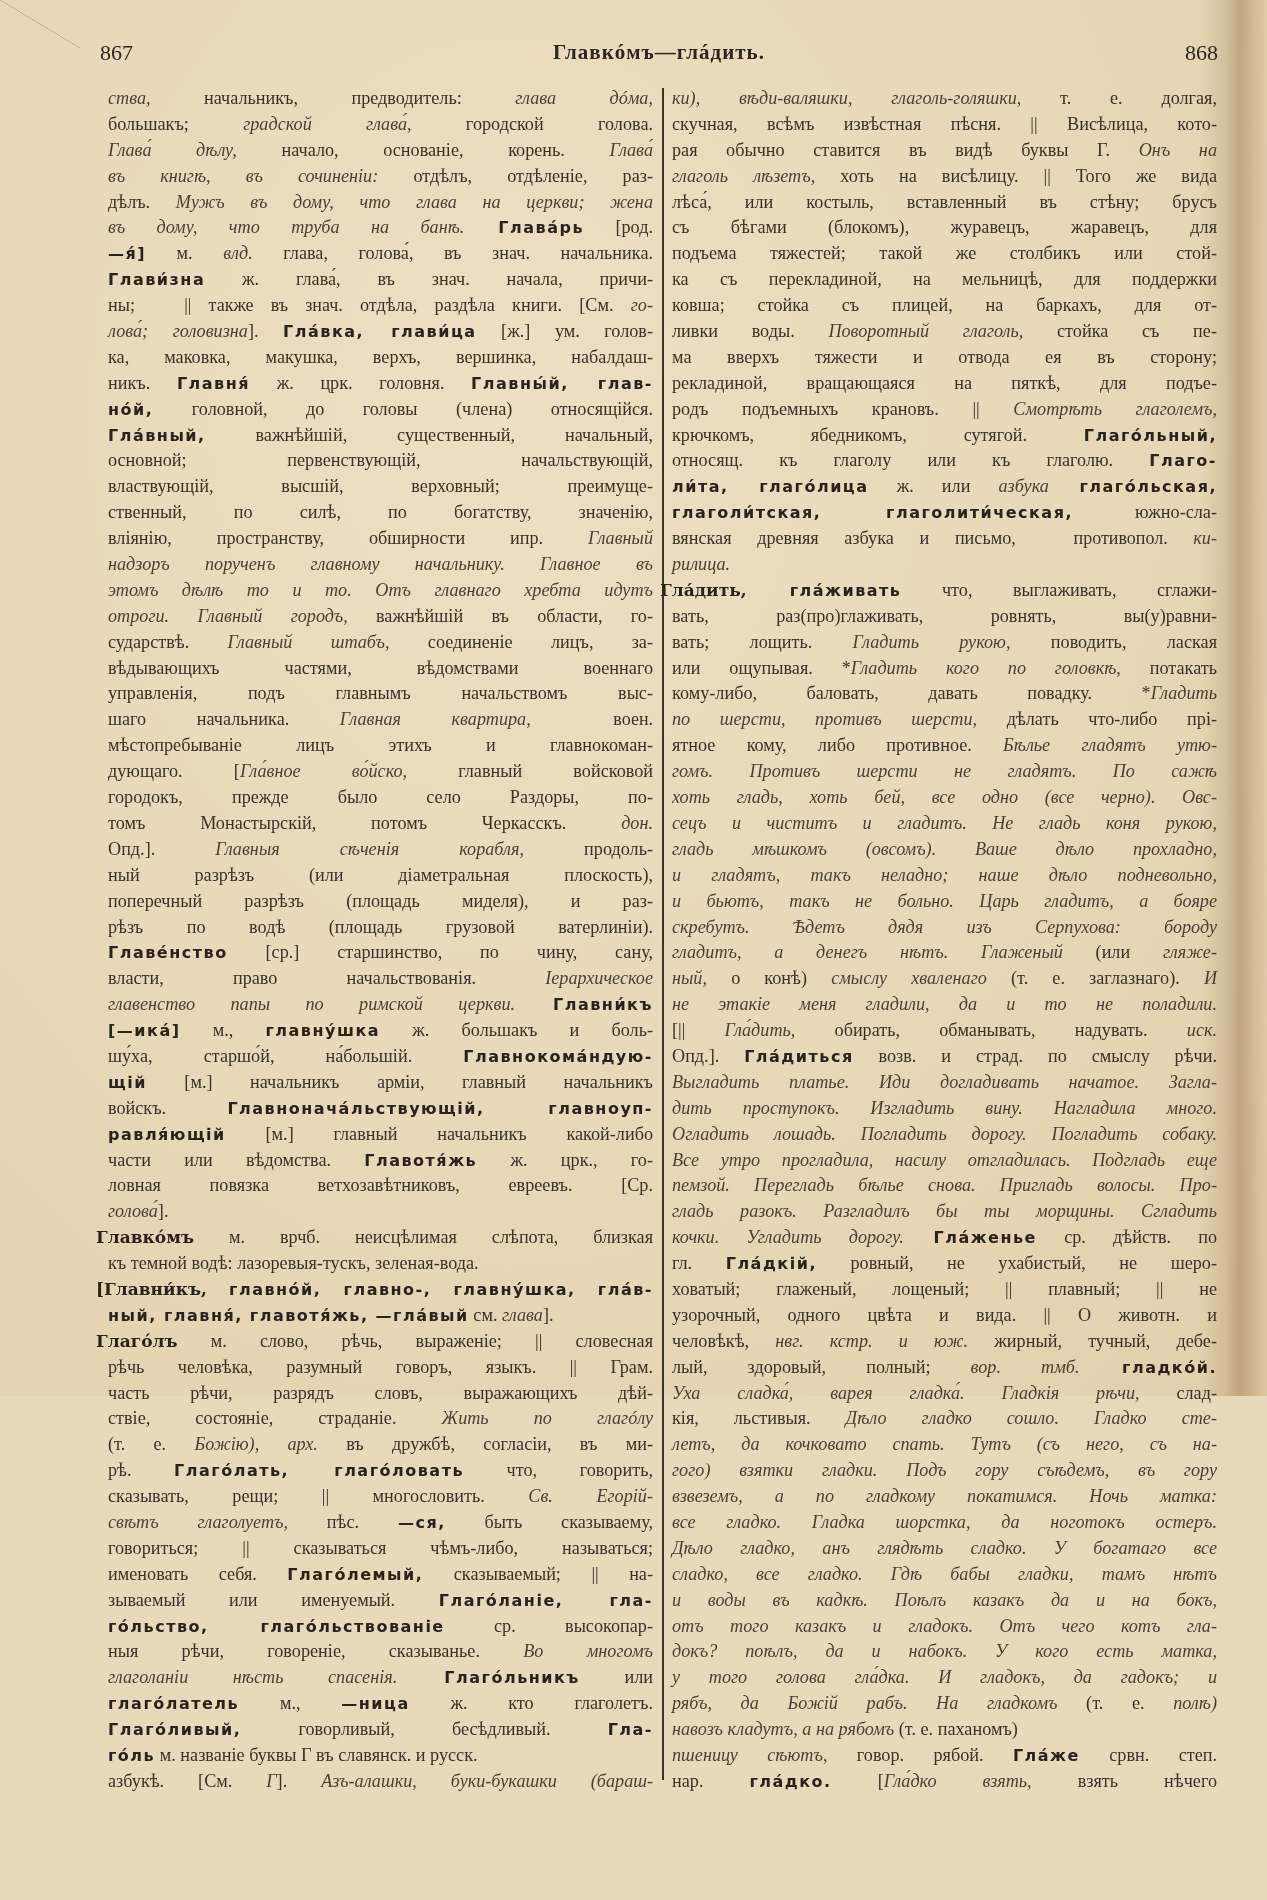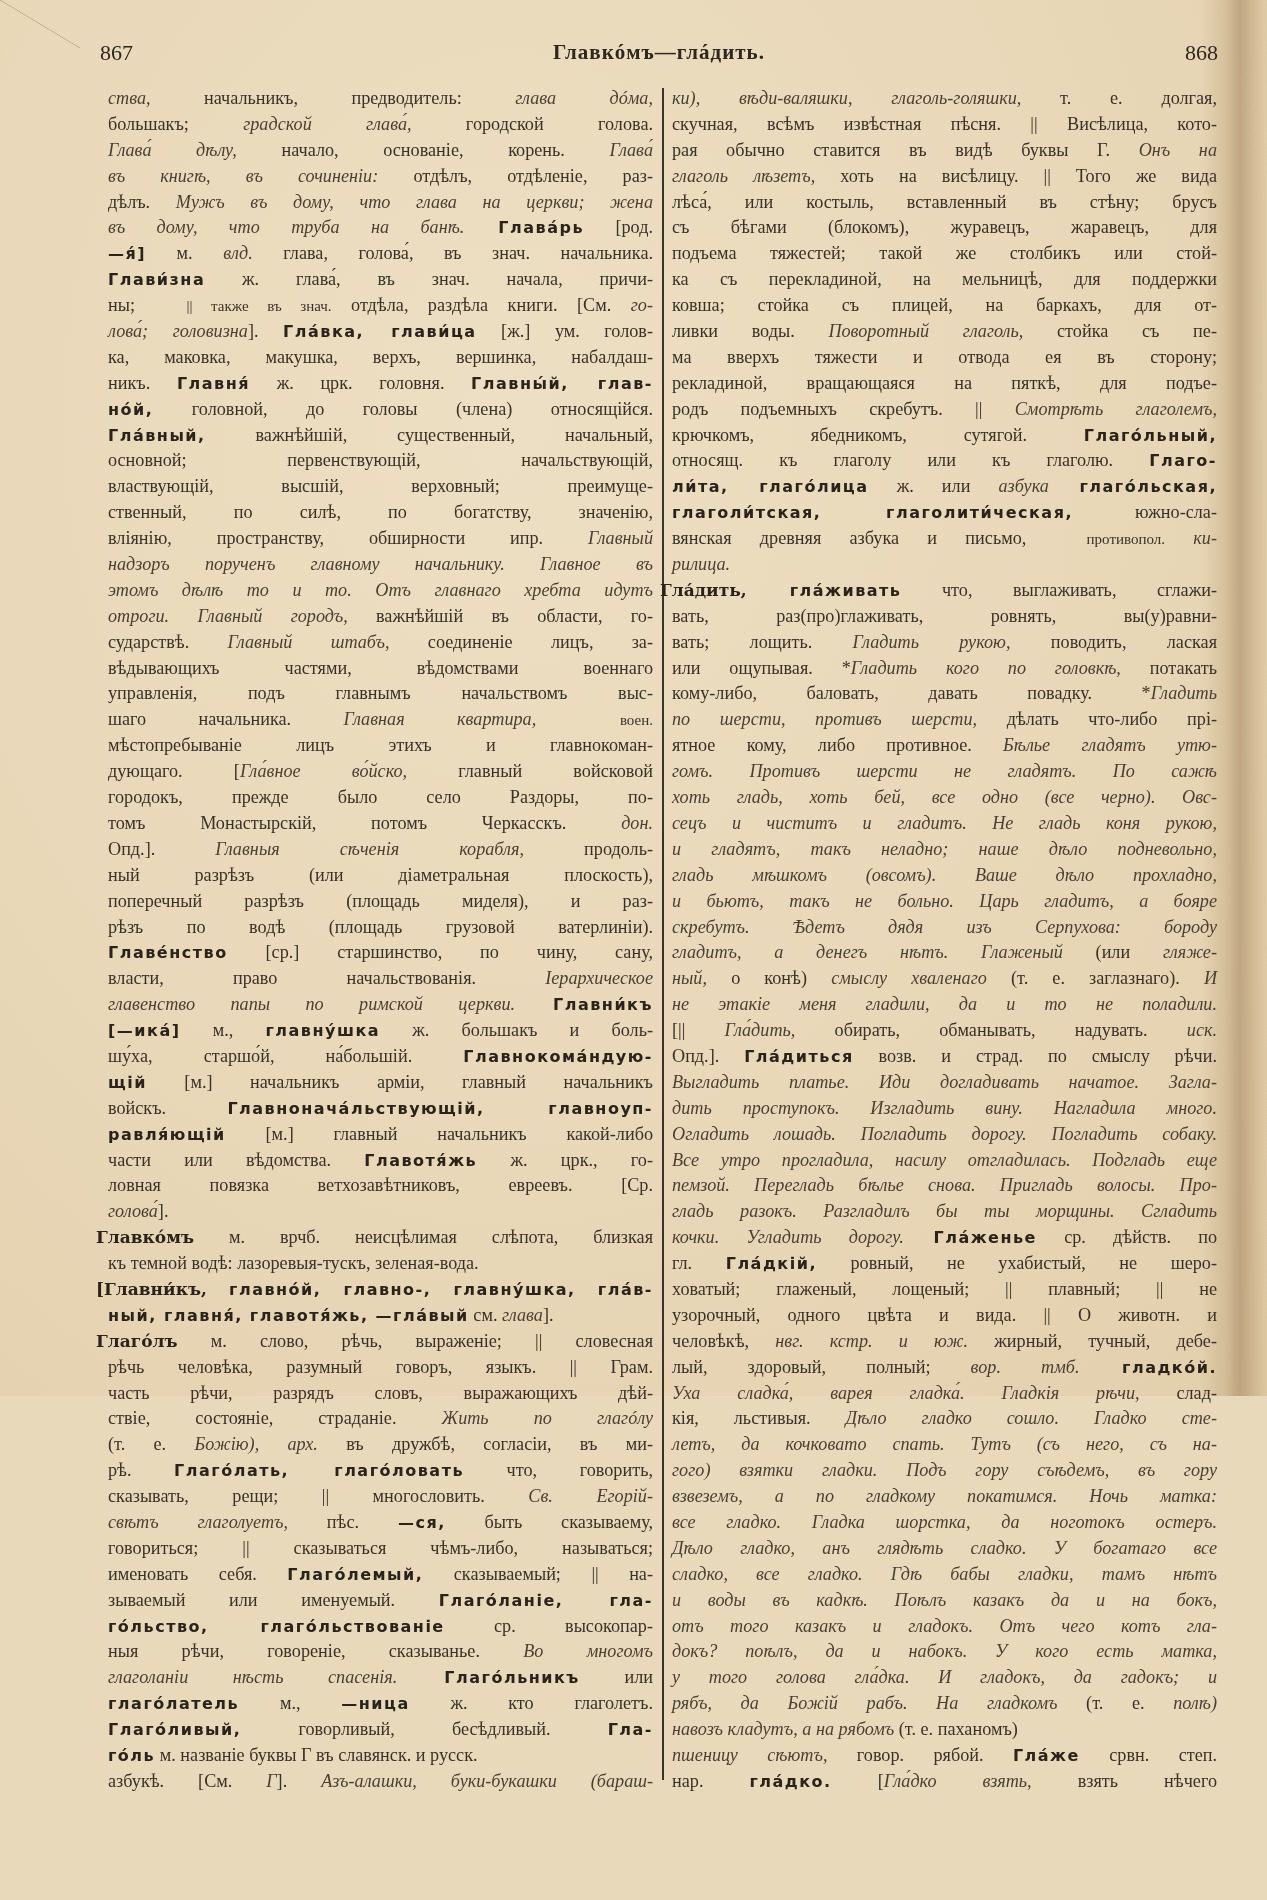--- a/index.html
+++ b/index.html
@@ -40,21 +40,21 @@
   }
   .line {
     display: block; white-space: nowrap; text-align: justify; text-align-last: justify;
     height: 25.9px; overflow: visible;
   }
   .line.last { text-align-last: left; }
   .line.hang { margin-left: -12px; }
   .seg-b { font-family: "DejaVu Sans", sans-serif; font-weight: bold; font-size: 16px; letter-spacing: 1.5px; color: #2a231c; }
   .seg-i { font-style: italic; color: #4a3f33; }
   .seg-h { font-family: "DejaVu Serif", serif; font-weight: bold; font-size: 17px; color: #2a231c; }
-  .seg-s { font-size: 15px; margin-left: 32px; }
+  .seg-s { font-size: 18px; margin-left: 32px; }
   .seg-n { }
 </style>
 </head>
 <body>
 
 <div class="page">
   <div class="corner-line"></div>
 
   <div class="header">
     <span class="pl">867</span>
@@ -137,39 +137,39 @@
       <span class="line"><span class="seg-n">рая обычно ставится въ видѣ буквы Г. </span><span class="seg-i">Онъ на</span></span>
       <span class="line"><span class="seg-i">глаголь лѣзетъ,</span><span class="seg-n"> хоть на висѣлицу. || Того же вида</span></span>
       <span class="line"><span class="seg-n">лѣса́, или костыль, вставленный въ стѣну; брусъ</span></span>
       <span class="line"><span class="seg-n">съ бѣгами (блокомъ), журавецъ, жаравецъ, для</span></span>
       <span class="line"><span class="seg-n">подъема тяжестей; такой же столбикъ или стой-</span></span>
       <span class="line"><span class="seg-n">ка съ перекладиной, на мельницѣ, для поддержки</span></span>
       <span class="line"><span class="seg-n">ковша; стойка съ плицей, на баркахъ, для от-</span></span>
       <span class="line"><span class="seg-n">ливки воды. </span><span class="seg-i">Поворотный глаголь,</span><span class="seg-n"> стойка съ пе-</span></span>
       <span class="line"><span class="seg-n">ма вверхъ тяжести и отвода ея въ сторону;</span></span>
       <span class="line"><span class="seg-n">рекладиной, вращающаяся на пяткѣ, для подъе-</span></span>
-      <span class="line"><span class="seg-n">родъ подъемныхъ скребутъ. || </span><span class="seg-i">Смотрѣть глаголемъ,</span></span>
+      <span class="line"><span class="seg-n">родъ подъемныхъ крановъ. || </span><span class="seg-i">Смотрѣть глаголемъ,</span></span>
       <span class="line"><span class="seg-n">крючкомъ, ябедникомъ, сутягой. </span><span class="seg-b">Глагóльный,</span></span>
       <span class="line"><span class="seg-n">относящ. къ глаголу или къ глаголю. </span><span class="seg-b">Глаго-</span></span>
       <span class="line"><span class="seg-b">ли́та, глагóлица</span><span class="seg-n"> ж. или </span><span class="seg-i">азбука</span><span class="seg-b"> глагóльская,</span></span>
       <span class="line"><span class="seg-b">глаголи́тская, глаголити́ческая,</span><span class="seg-n"> южно-сла-</span></span>
       <span class="line"><span class="seg-n">вянская древняя азбука и письмо, </span><span class="seg-s">противопол.</span><span class="seg-i"> ки-</span></span>
       <span class="line last"><span class="seg-i">рилица.</span></span>
       <span class="line hang"><span class="seg-h">Гла́дить,</span><span class="seg-b"> гла́живать</span><span class="seg-n"> что, выглаживать, сглажи-</span></span>
       <span class="line"><span class="seg-n">вать, раз(про)глаживать, ровнять, вы(у)равни-</span></span>
       <span class="line"><span class="seg-n">вать; лощить. </span><span class="seg-i">Гладить рукою,</span><span class="seg-n"> поводить, лаская</span></span>
       <span class="line"><span class="seg-n">или ощупывая. *</span><span class="seg-i">Гладить кого по головкѣ,</span><span class="seg-n"> потакать</span></span>
       <span class="line"><span class="seg-n">кому-либо, баловать, давать повадку. *</span><span class="seg-i">Гладить</span></span>
       <span class="line"><span class="seg-i">по шерсти, противъ шерсти,</span><span class="seg-n"> дѣлать что-либо прі-</span></span>
       <span class="line"><span class="seg-n">ятное кому, либо противное. </span><span class="seg-i">Бѣлье гладятъ утю-</span></span>
       <span class="line"><span class="seg-i">гомъ. Противъ шерсти не гладятъ. По сажѣ</span></span>
       <span class="line"><span class="seg-i">хоть гладь, хоть бей, все одно (все черно). Овс-</span></span>
       <span class="line"><span class="seg-i">сецъ и чиститъ и гладитъ. Не гладь коня рукою,</span></span>
+      <span class="line"><span class="seg-i">гладь мѣшкомъ (овсомъ). Ваше дѣло прохладно,</span></span>
       <span class="line"><span class="seg-i">и гладятъ, такъ неладно; наше дѣло подневольно,</span></span>
-      <span class="line"><span class="seg-i">гладь мѣшкомъ (овсомъ). Ваше дѣло прохладно,</span></span>
       <span class="line"><span class="seg-i">и бьютъ, такъ не больно. Царь гладитъ, а бояре</span></span>
       <span class="line"><span class="seg-i">скребутъ. Ѣдетъ дядя изъ Серпухова: бороду</span></span>
       <span class="line"><span class="seg-i">гладитъ, а денегъ нѣтъ. Глаженый</span><span class="seg-n"> (или </span><span class="seg-i">гляже-</span></span>
       <span class="line"><span class="seg-i">ный,</span><span class="seg-n"> о конѣ) </span><span class="seg-i">смыслу хваленаго</span><span class="seg-n"> (т. е. заглазнаго). </span><span class="seg-i">И</span></span>
       <span class="line"><span class="seg-i">не этакіе меня гладили, да и то не поладили.</span></span>
       <span class="line"><span class="seg-n">[|| </span><span class="seg-i">Гла́дить,</span><span class="seg-n"> обирать, обманывать, надувать. </span><span class="seg-i">иск.</span></span>
       <span class="line"><span class="seg-n">Опд.]. </span><span class="seg-b">Гла́диться</span><span class="seg-n"> возв. и страд. по смыслу рѣчи.</span></span>
       <span class="line"><span class="seg-i">Выгладить платье. Иди догладивать начатое. Загла-</span></span>
       <span class="line"><span class="seg-i">дить проступокъ. Изгладить вину. Нагладила много.</span></span>
       <span class="line"><span class="seg-i">Огладить лошадь. Погладить дорогу. Погладить собаку.</span></span>

